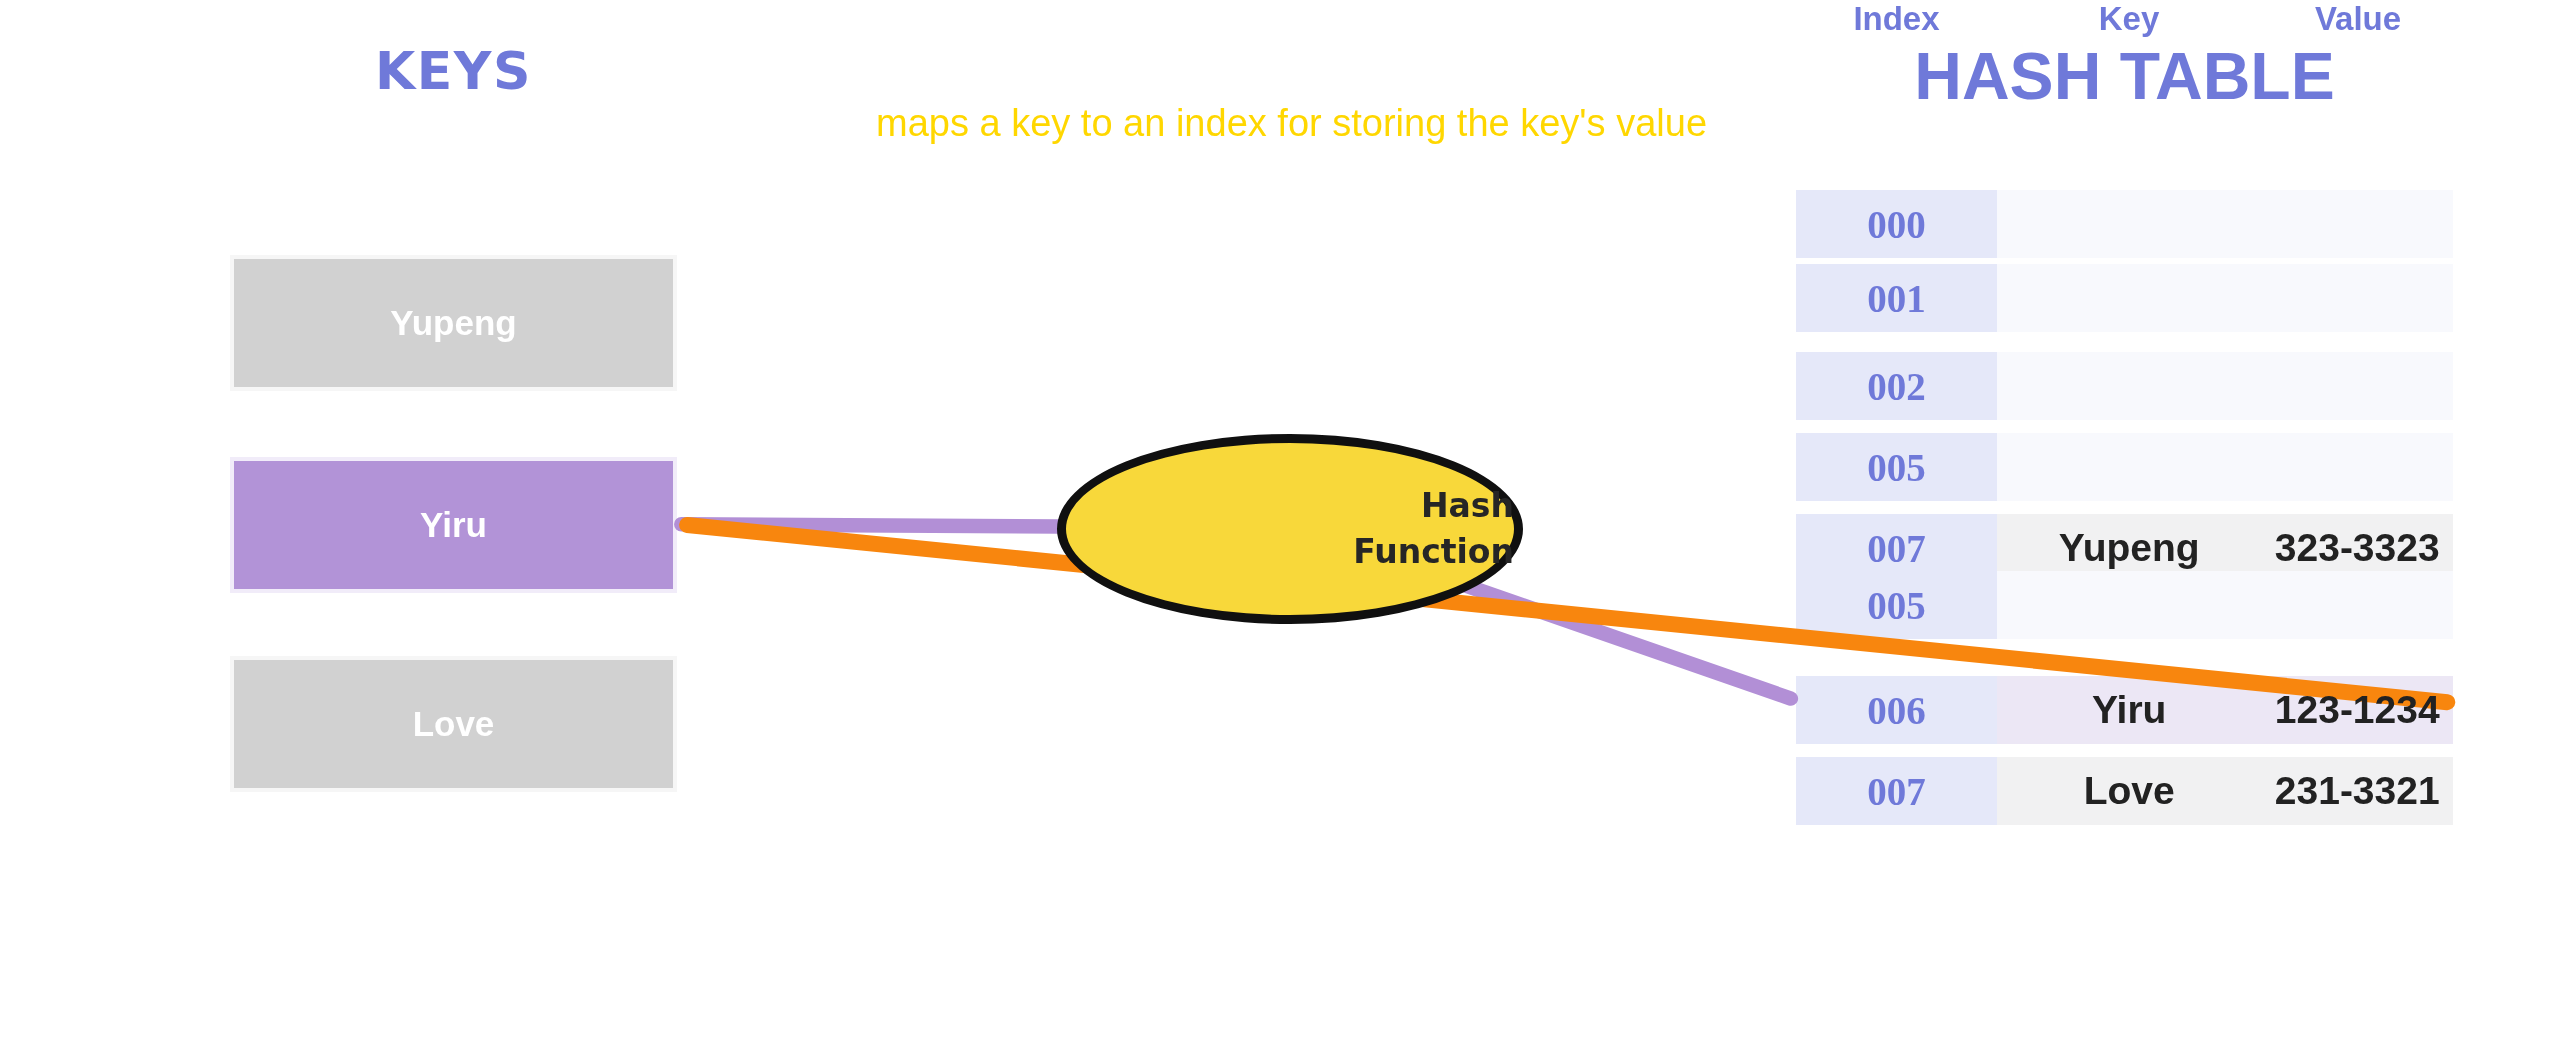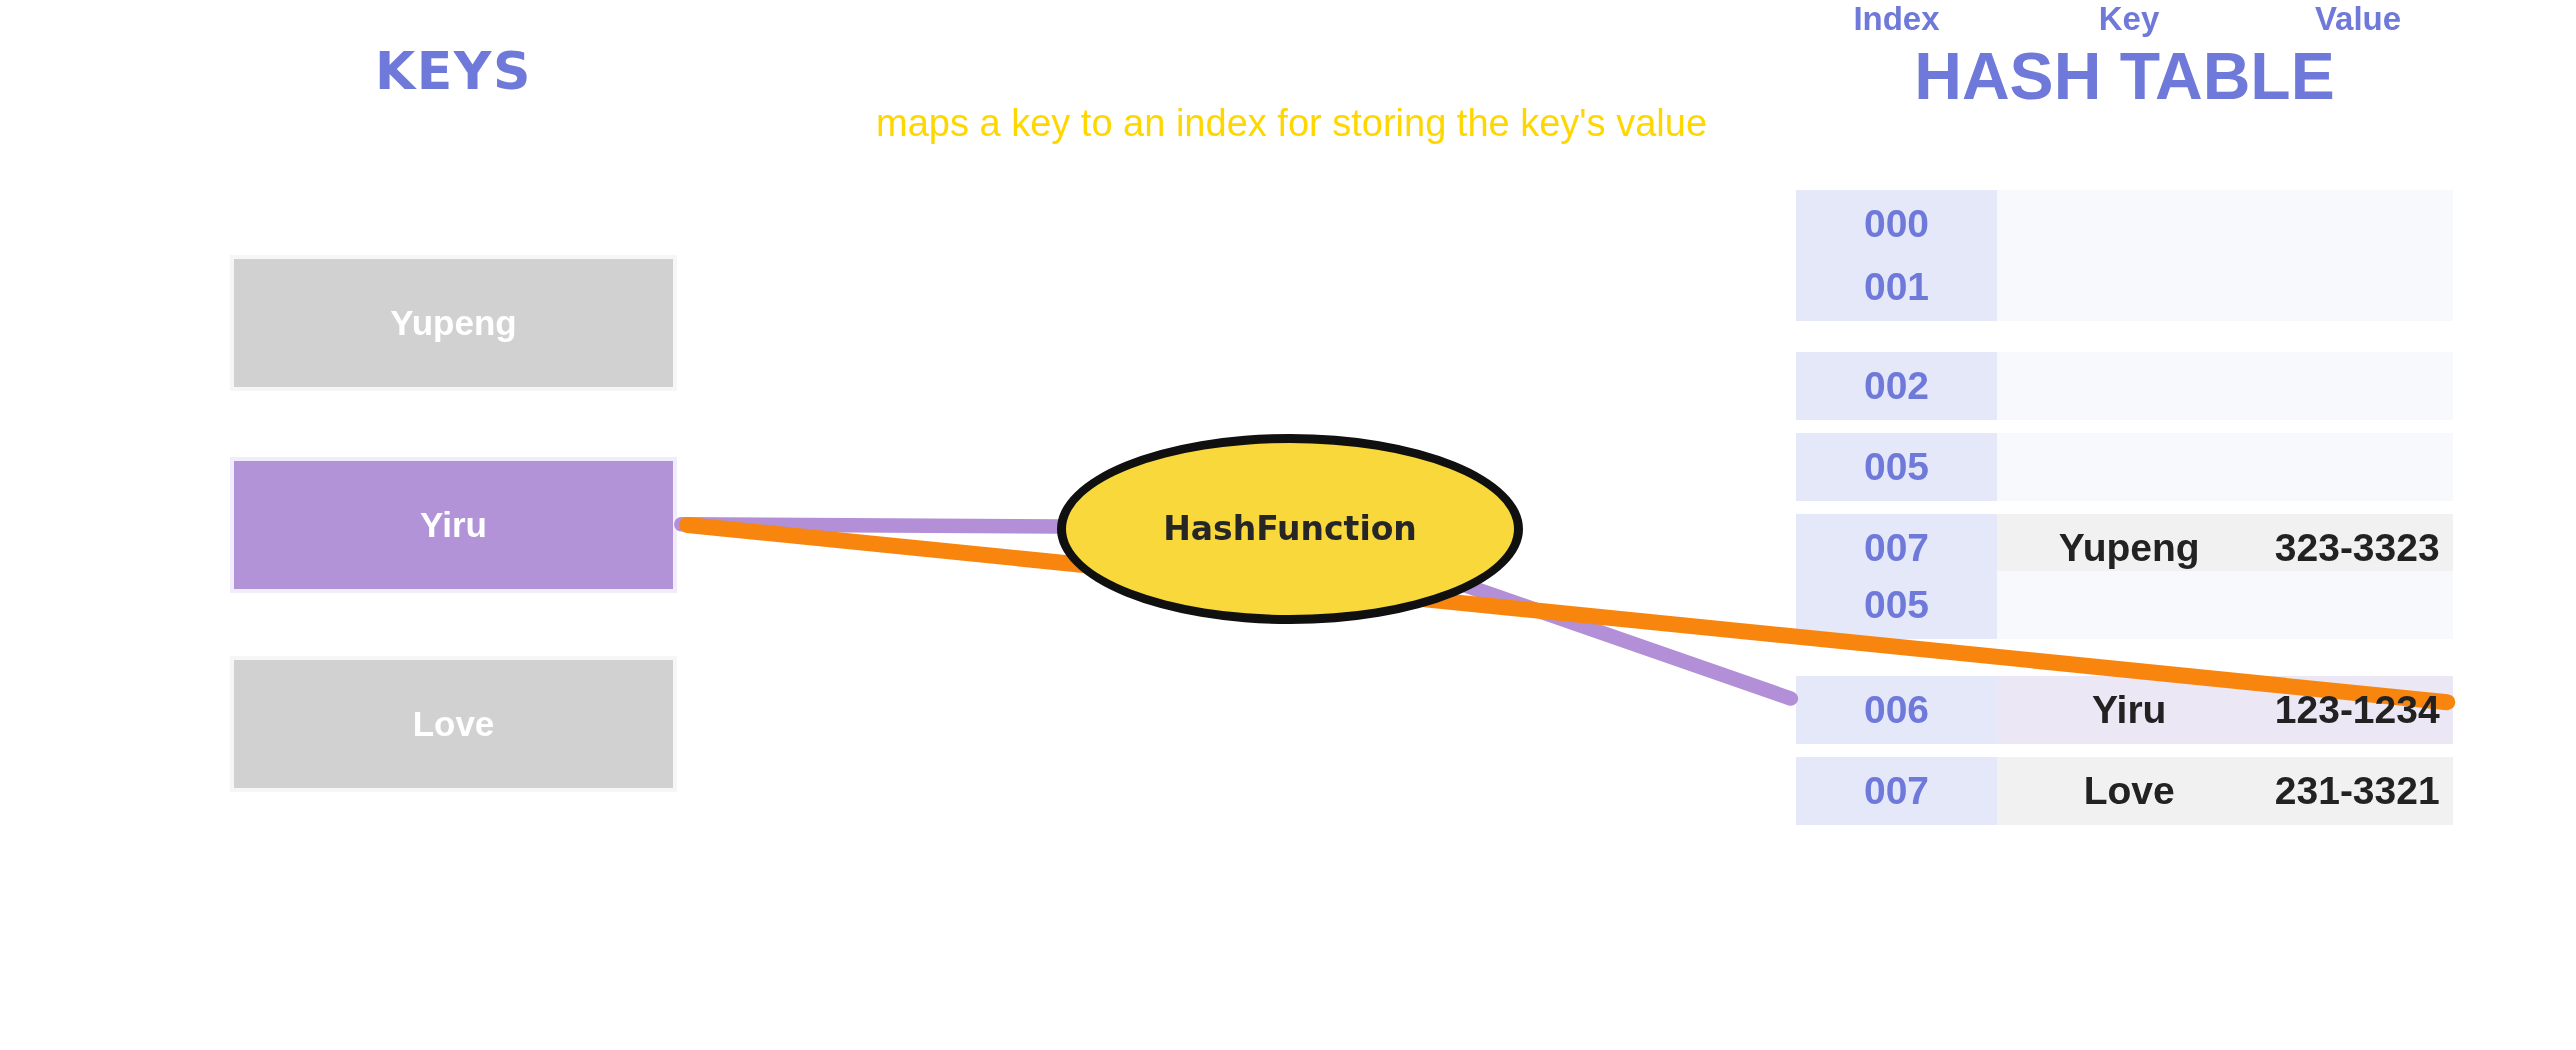--- a/index.html
+++ b/index.html
@@ -74,21 +74,21 @@
     position: absolute;
     left: 1796px; width: 657px; height: 68px;
     display: flex;
   }
   .cell-index {
     width: 201px; height: 100%;
     background: var(--index-cell-bg, #E5E8F9);
     display: flex; align-items: center; justify-content: center;
   }
   .cell-index .cell-text {
-    font-family: Liberation Sans, sans-serif;
+    font-family: Liberation Serif, serif;
     font-size: 39px; font-weight: bold;
     color: var(--periwinkle, #6F79D9);
   }
   .cell-kv {
     width: 456px; height: 100%;
     display: flex; align-items: center;
   }
   .cell-kv--empty  { background: var(--empty-cell-bg, #F8F9FD); }
   .cell-kv--filled { background: var(--filled-cell-bg, #F1F1F2); }
   .cell-kv--hl     { background: var(--highlight-cell-bg, #ECE7F5); }
@@ -112,22 +112,22 @@
 
   
   .hash-ellipse {
     position: absolute;
     left: 1057px; top: 434px; width: 466px; height: 190px;
     box-sizing: border-box;
     background: var(--ellipse-fill, #F8D83A);
     border: 9.4px solid var(--ellipse-stroke, #101010);
     border-radius: 50%;
     z-index: 6;
-    display: flex; flex-direction: row;
-    align-items: center; justify-content: center;
+    display: flex; flex-direction: column;
+    align-items: flex-end; justify-content: center;
   }
   .hash-ellipse .node-line {
     font-size: 33px; font-weight: bold; line-height: 46px;
     color: var(--node-text, #262626);
     text-align: center;
   }
 </style>
 </head>
 <body>
 
@@ -153,21 +153,21 @@
 
   <div class="table-row" style="top:190px">
     <div class="cell-index">
         <span class="cell-text">000</span>
       </div>
     <div class="cell-kv cell-kv--empty">
       <span class="kv-key"></span>
       <span class="kv-value"></span>
     </div>
   </div>
-  <div class="table-row" style="top:253px">
+  <div class="table-row" style="top:264px">
     <div class="cell-index">
         <span class="cell-text">001</span>
       </div>
     <div class="cell-kv cell-kv--empty">
       <span class="kv-key"></span>
       <span class="kv-value"></span>
     </div>
   </div>
   <div class="table-row" style="top:352px">
     <div class="cell-index">

